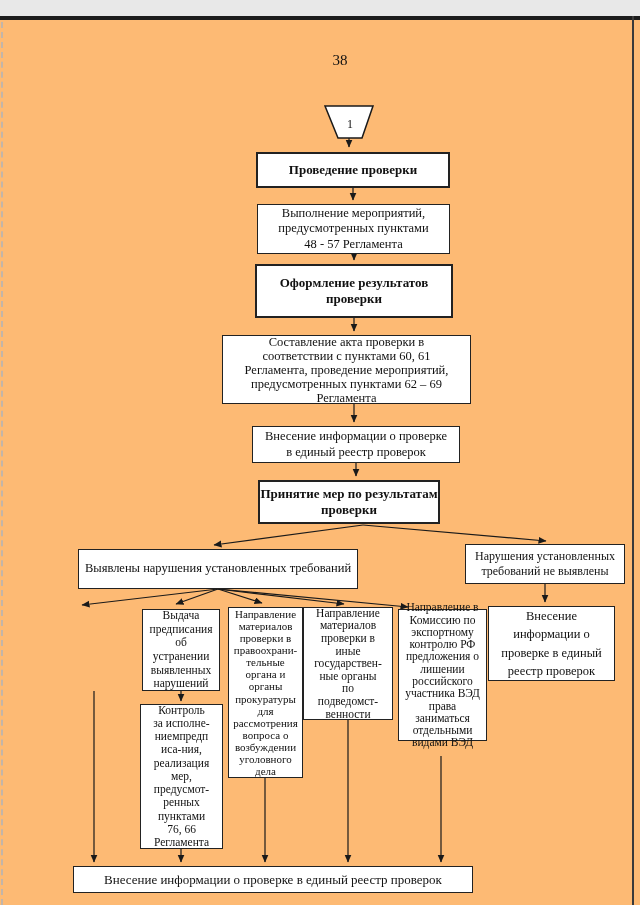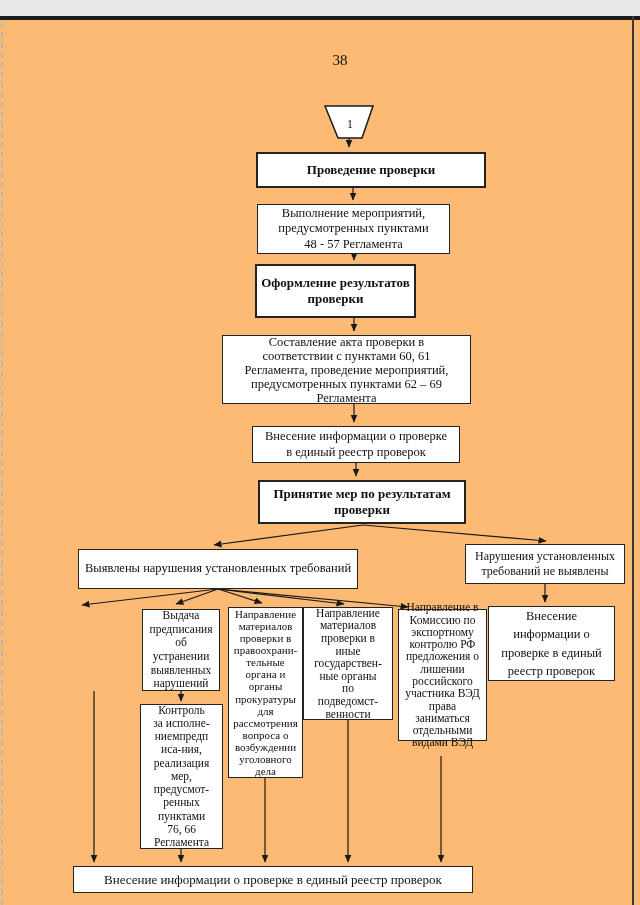--- a/index.html
+++ b/index.html
@@ -12,26 +12,26 @@
   .scan-right{position:absolute;left:632px;top:0;width:2px;height:905px;background:#3a3a3a;}
   .scan-bottom{position:absolute;left:580px;top:900px;width:60px;height:5px;background:#2a2a2a;}
   .scan-left{position:absolute;left:1px;top:6px;width:0;height:893px;border-left:2px dashed #b5b5b5;opacity:.8;}
   .page-number{position:absolute;left:300px;top:36px;width:80px;text-align:center;font-size:15px;}
   .box{
     position:absolute;box-sizing:border-box;background:#fff;
     border:1.5px solid #222;display:flex;align-items:center;justify-content:center;
     text-align:center;white-space:pre-line;line-height:1.22;font-size:12.5px;
   }
   .bold{font-weight:bold;border-width:2px;}
-  .bA{left:256px;top:136px;width:230px;height:36px;font-size:13px;}
+  .bA{left:256px;top:136px;width:194px;height:36px;font-size:13px;}
   .bB{left:257px;top:188px;width:193px;height:50px;}
-  .bC{left:255px;top:248px;width:161px;height:54px;font-size:13px;}
+  .bC{left:255px;top:248px;width:198px;height:54px;font-size:13px;}
   .bD{left:222px;top:319px;width:249px;height:69px;line-height:1.12;}
   .bE{left:252px;top:410px;width:208px;height:37px;}
-  .bF{left:258px;top:464px;width:208px;height:44px;font-size:13px;}
+  .bF{left:258px;top:464px;width:182px;height:44px;font-size:13px;}
   .bG{left:78px;top:533px;width:280px;height:40px;font-size:12.5px;}
   .bH{left:465px;top:528px;width:160px;height:40px;font-size:12px;}
   .bI1{left:50px;top:593px;width:88px;height:82px;font-size:11.5px;line-height:1.18;}
   .bI2{left:142px;top:593px;width:78px;height:82px;font-size:11.5px;line-height:1.18;}
   .bI2b{left:140px;top:688px;width:83px;height:145px;font-size:11.5px;line-height:1.15;}
   .bI3{left:228px;top:591px;width:75px;height:171px;font-size:11px;line-height:1.1;}
   .bI4{left:303px;top:591px;width:90px;height:113px;font-size:11.5px;line-height:1.1;}
   .bI5{left:398px;top:593px;width:89px;height:132px;font-size:11.5px;line-height:1.07;}
   .bJ{left:488px;top:590px;width:127px;height:75px;font-size:12.5px;line-height:1.45;}
   .bK{left:73px;top:850px;width:400px;height:27px;font-size:13px;}

